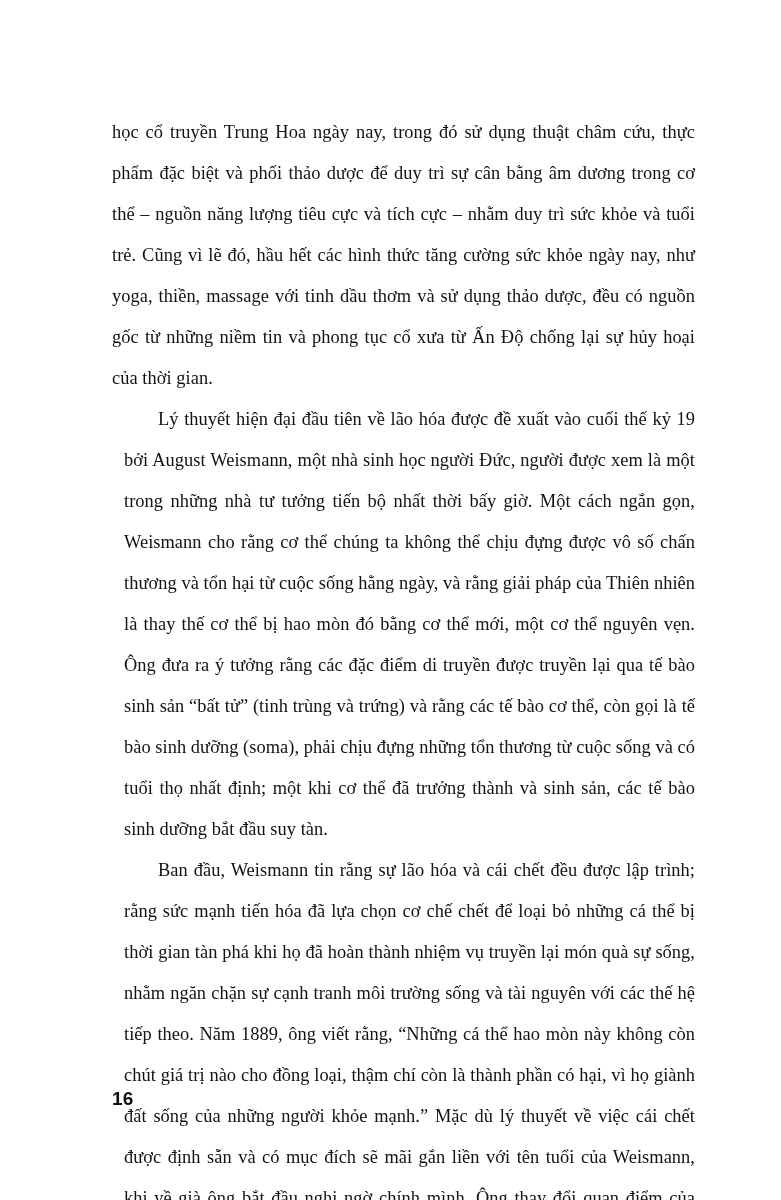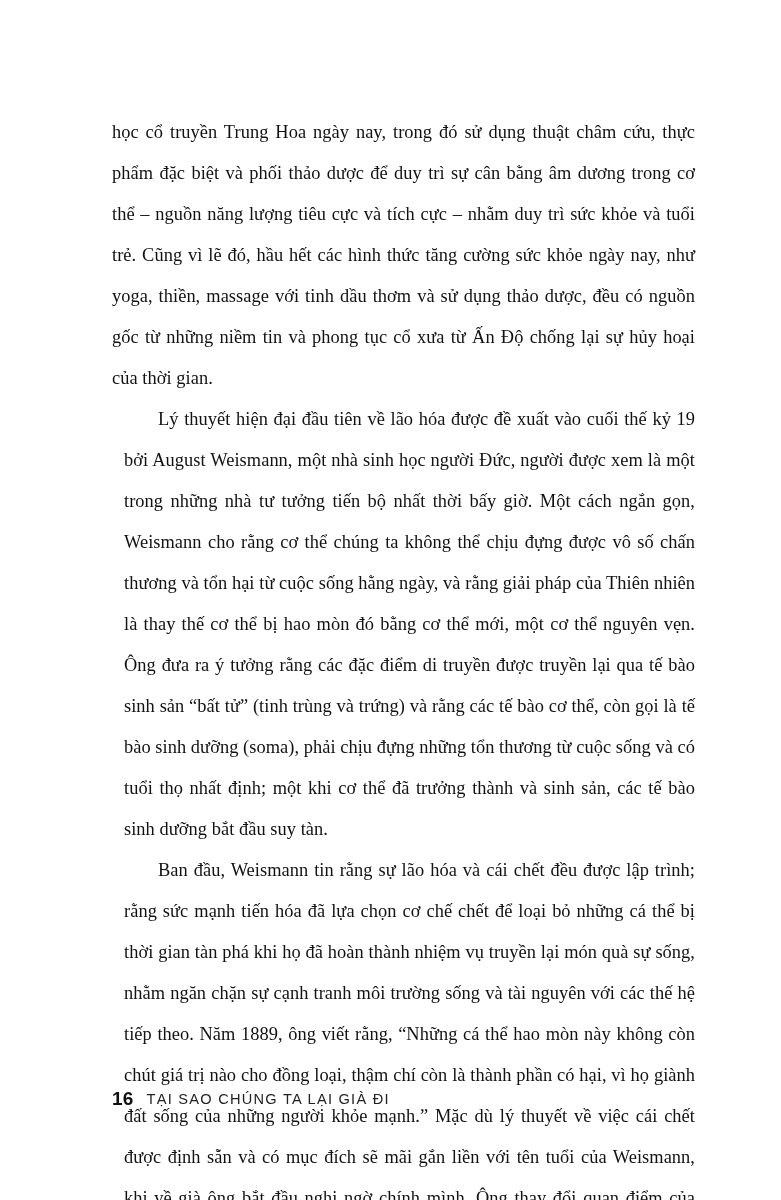--- a/index.html
+++ b/index.html
@@ -34,22 +34,22 @@
   }
   .body-text p + p {
     text-indent: 34px;
     margin-left: 12px;
   }
   .footer {
     position: absolute;
     left: 112px;
     bottom: 90px;
     display: flex;
-    align-items: center;
-    gap: 13px;
+    align-items: flex-end;
+    gap: 6px;
   }
   .folio {
     font-family: "Liberation Sans", sans-serif;
     font-size: 19px;
     font-weight: 700;
     color: #111111;
     letter-spacing: 0.2px;
   }
   .running-head {
     font-family: "Liberation Sans", sans-serif;
@@ -65,16 +65,15 @@
 <div class="page">
 
   <div class="body-text">
     <p>học cổ truyền Trung Hoa ngày nay, trong đó sử dụng thuật châm cứu, thực phẩm đặc biệt và phối thảo dược để duy trì sự cân bằng âm dương trong cơ thể – nguồn năng lượng tiêu cực và tích cực – nhằm duy trì sức khỏe và tuổi trẻ. Cũng vì lẽ đó, hầu hết các hình thức tăng cường sức khỏe ngày nay, như yoga, thiền, massage với tinh dầu thơm và sử dụng thảo dược, đều có nguồn gốc từ những niềm tin và phong tục cổ xưa từ Ấn Độ chống lại sự hủy hoại của thời gian.</p>
     <p>Lý thuyết hiện đại đầu tiên về lão hóa được đề xuất vào cuối thế kỷ 19 bởi August Weismann, một nhà sinh học người Đức, người được xem là một trong những nhà tư tưởng tiến bộ nhất thời bấy giờ. Một cách ngắn gọn, Weismann cho rằng cơ thể chúng ta không thể chịu đựng được vô số chấn thương và tổn hại từ cuộc sống hằng ngày, và rằng giải pháp của Thiên nhiên là thay thế cơ thể bị hao mòn đó bằng cơ thể mới, một cơ thể nguyên vẹn. Ông đưa ra ý tưởng rằng các đặc điểm di truyền được truyền lại qua tế bào sinh sản “bất tử” (tinh trùng và trứng) và rằng các tế bào cơ thể, còn gọi là tế bào sinh dưỡng (soma), phải chịu đựng những tổn thương từ cuộc sống và có tuổi thọ nhất định; một khi cơ thể đã trưởng thành và sinh sản, các tế bào sinh dưỡng bắt đầu suy tàn.</p>
     <p>Ban đầu, Weismann tin rằng sự lão hóa và cái chết đều được lập trình; rằng sức mạnh tiến hóa đã lựa chọn cơ chế chết để loại bỏ những cá thể bị thời gian tàn phá khi họ đã hoàn thành nhiệm vụ truyền lại món quà sự sống, nhằm ngăn chặn sự cạnh tranh môi trường sống và tài nguyên với các thế hệ tiếp theo. Năm 1889, ông viết rằng, “Những cá thể hao mòn này không còn chút giá trị nào cho đồng loại, thậm chí còn là thành phần có hại, vì họ giành đất sống của những người khỏe mạnh.” Mặc dù lý thuyết về việc cái chết được định sẵn và có mục đích sẽ mãi gắn liền với tên tuổi của Weismann, khi về già ông bắt đầu nghi ngờ chính mình. Ông thay đổi quan điểm của mình, cho rằng người già không phải là gánh nặng như ông từng tin tưởng; và rằng sự ảnh hưởng của họ lên đồng loại là hoàn toàn trung lập; rốt cuộc, tuổi</p>
   </div>
 
   <div class="footer">
     <span class="folio">16</span>
-    <span class="running-head">TẠI SAO CHÚNG TA LẠI GIÀ ĐI</span>
   </div>
 
 </div>
 
 </body></html>

